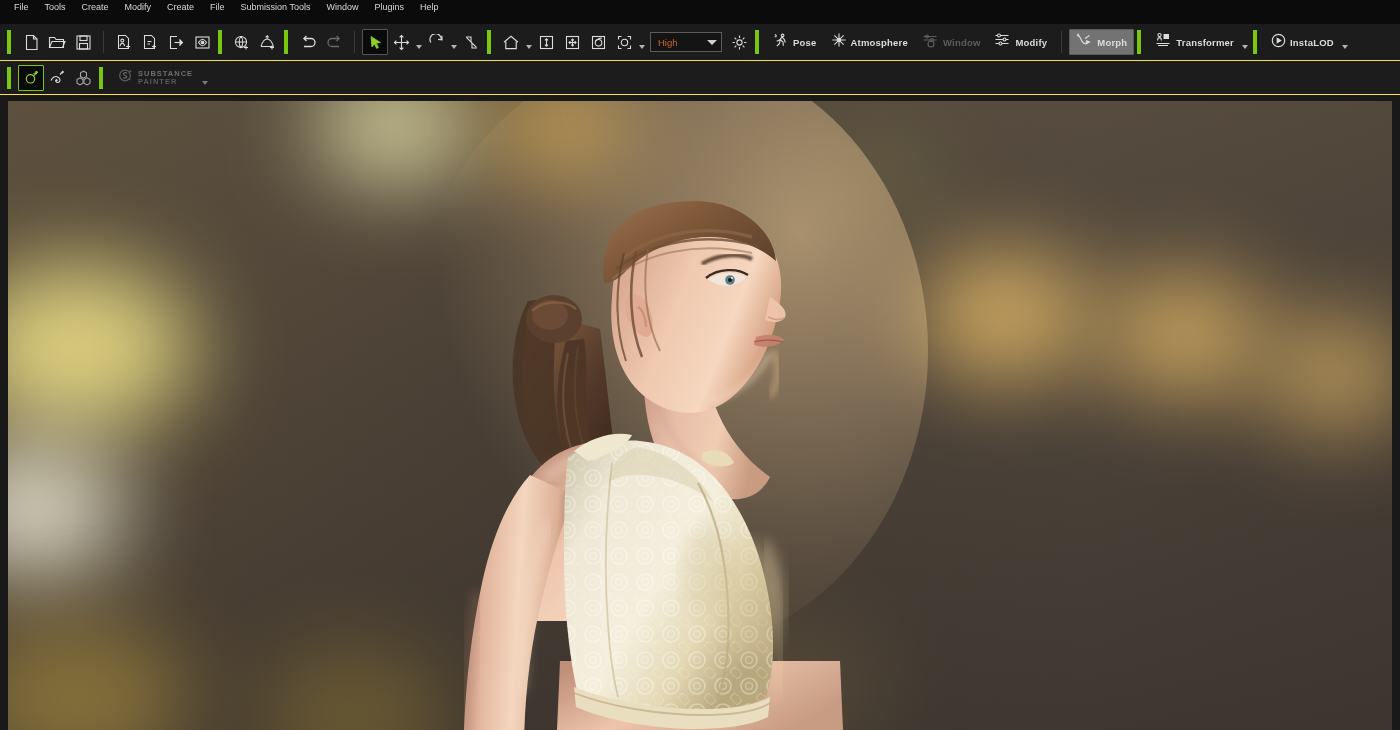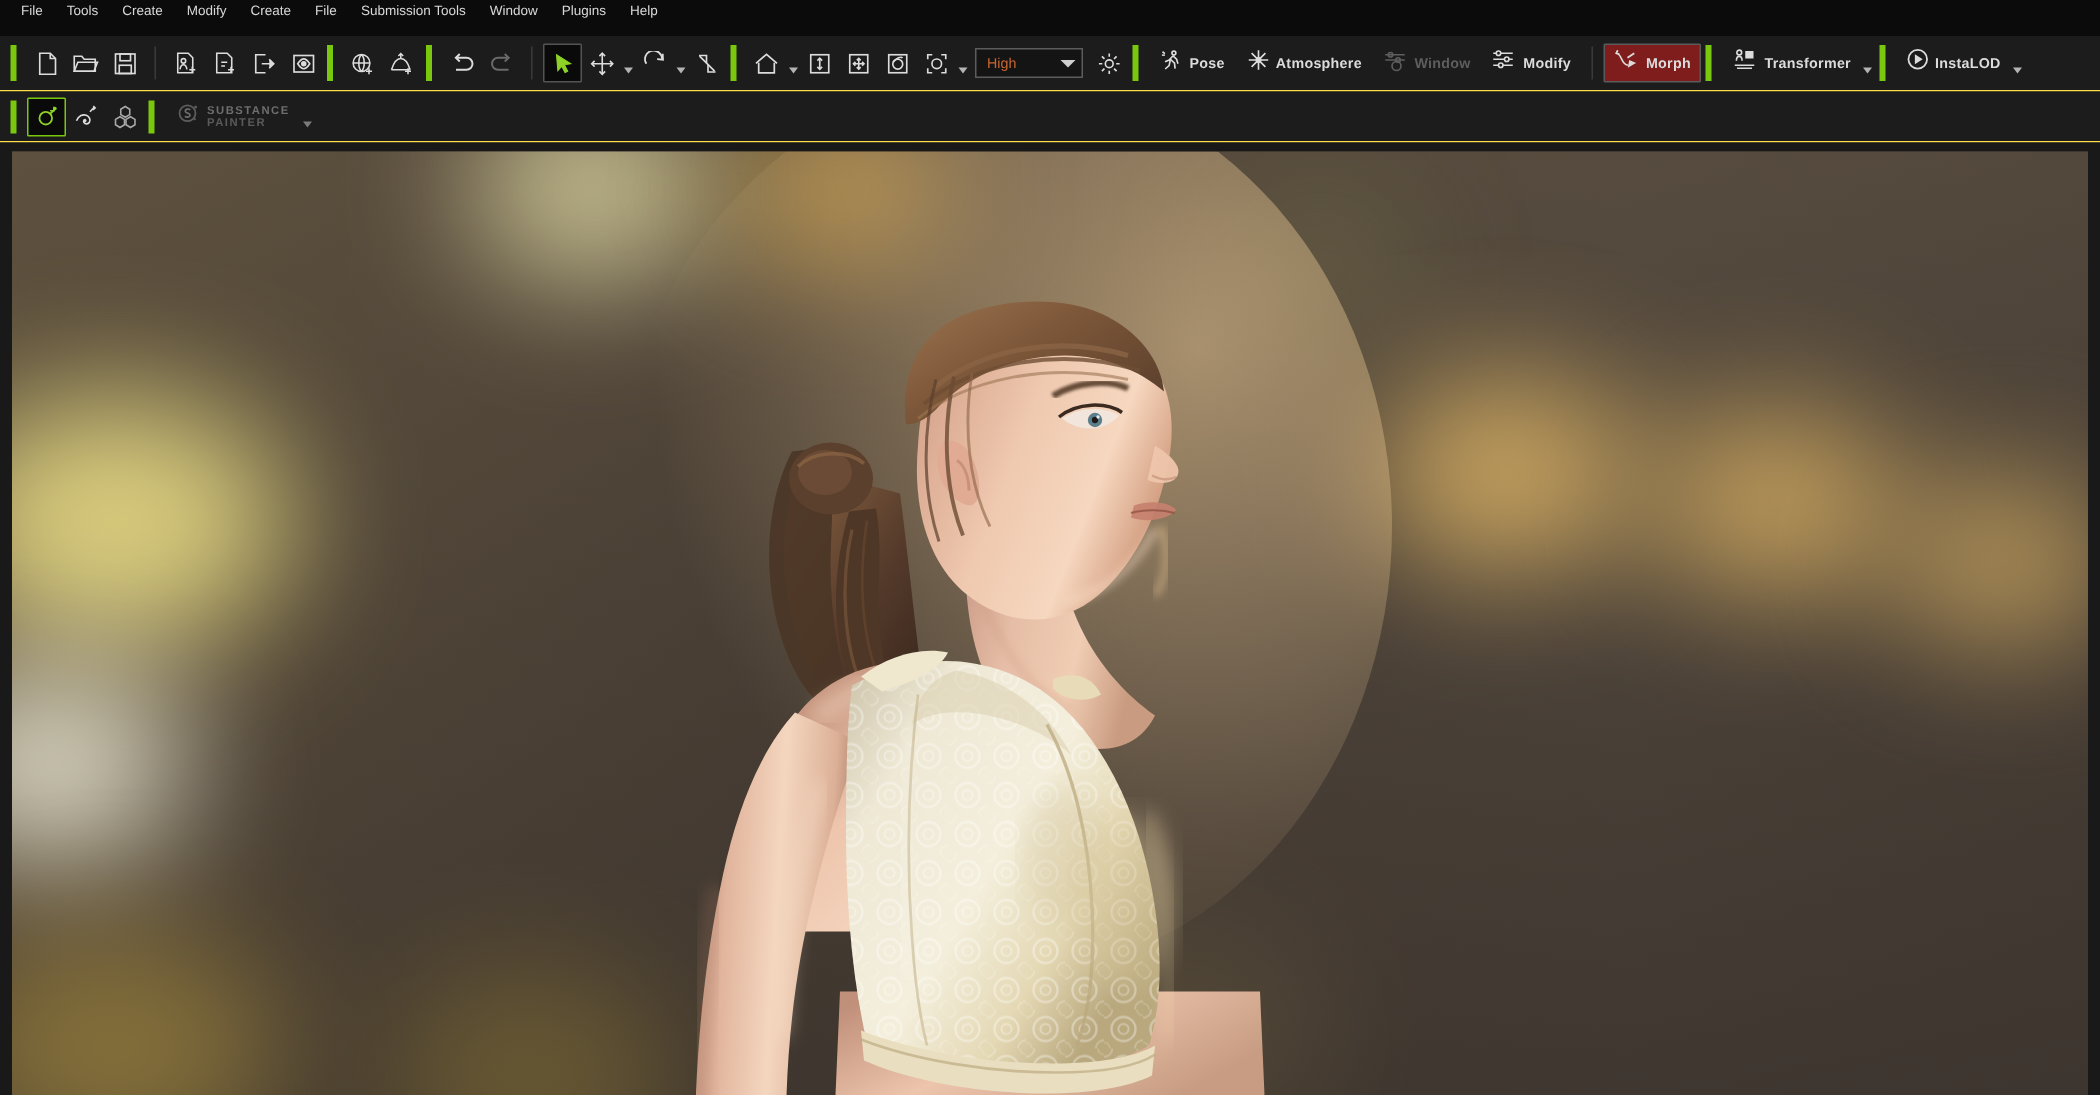--- a/index.html
+++ b/index.html
@@ -45,21 +45,21 @@
     border-right:3.5px solid transparent; border-top:4px solid #b4b4b4;
   }
 
   
   .lbtn {
     display:flex; align-items:center; gap:4px; height:26px; padding:0 6px;
     flex:none; border:1px solid transparent; border-radius:1px; cursor:default;
   }
   .lbtn .lbl { font-size:9.5px; color:#dcdcdc; white-space:nowrap; letter-spacing:.2px;font-weight:bold; }
   .lbtn.disabled .lbl { color:#5e5e5e; }
-  .lbtn.boxed { background:#7f1d1d; border:1px solid #5a5a5a; }
+  .lbtn.boxed { background:#737373; border:1px solid #5a5a5a; }
 
   
   .combo {
     width:72px; height:20px; background:#141414; border:1px solid #5c5c5c;
     display:flex; align-items:center; justify-content:space-between;
     padding:0 4px 0 7px; margin:0 4px; flex:none; cursor:default;
   }
   .combo .cval { font-size:9.5px; color:#c9662f; }
   .combo .cdown {
     width:0;height:0;border-left:5px solid transparent;border-right:5px solid transparent;

